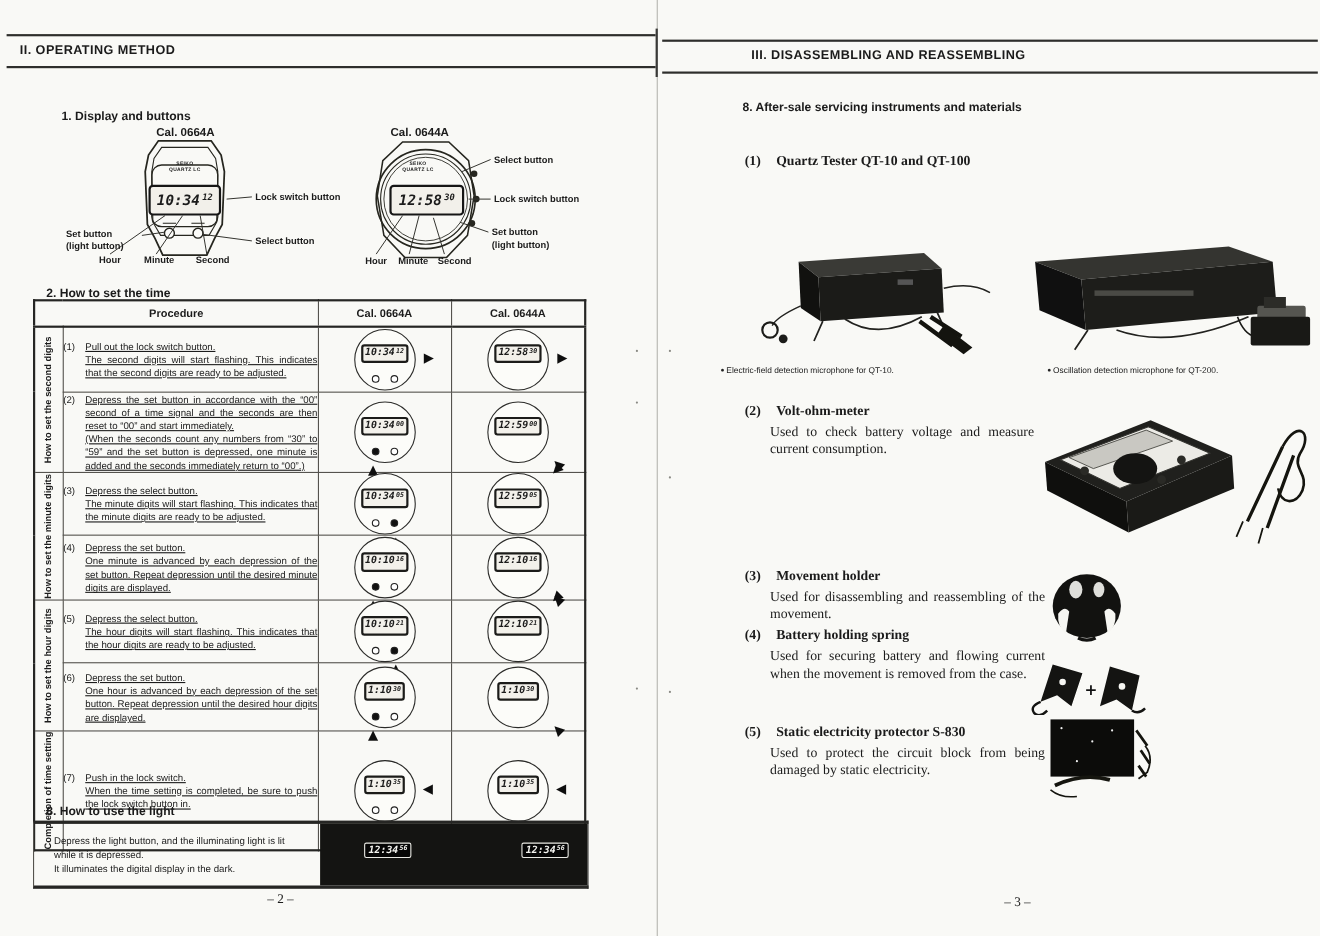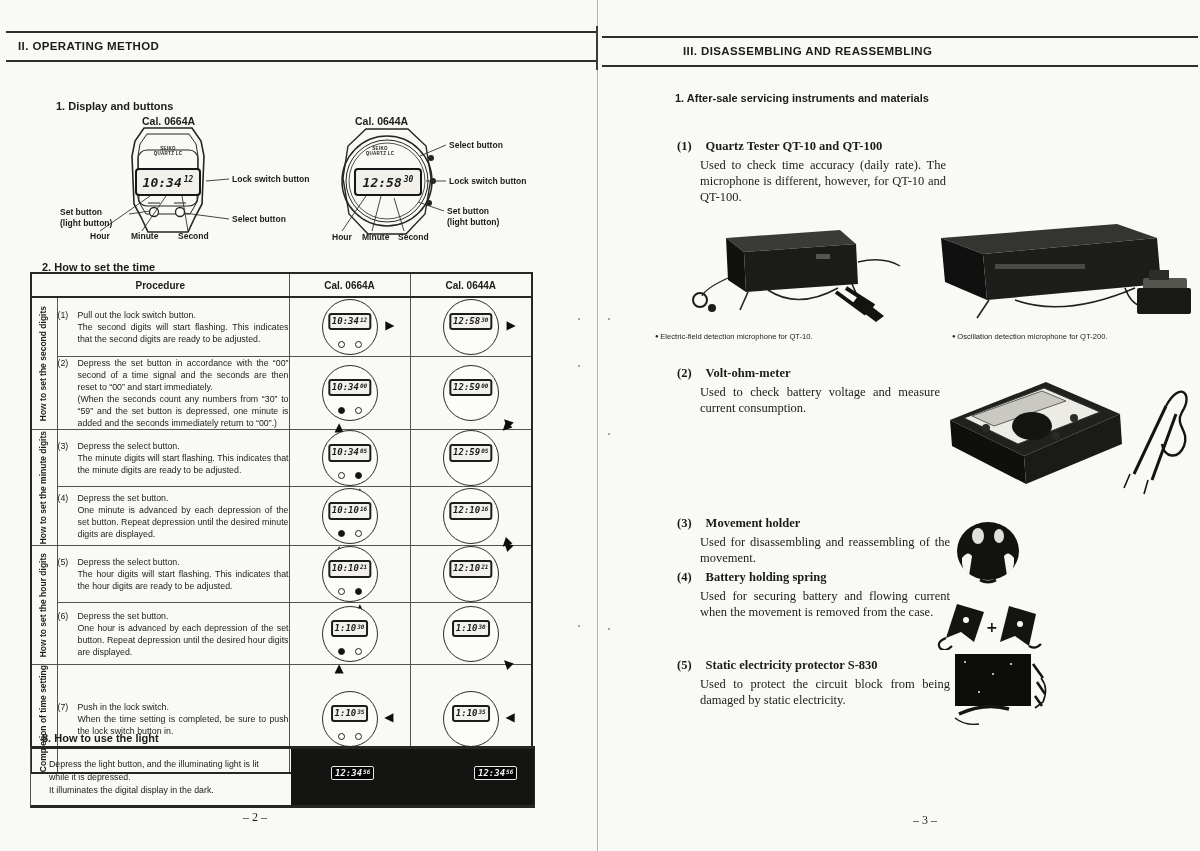--- a/index.html
+++ b/index.html
@@ -29,21 +29,21 @@
   table.tt td,table.tt th{border:1px solid #55534e;padding:0;vertical-align:middle;}
   table.tt th{font-size:10px;font-weight:bold;border-bottom:2px solid #262624;height:22px;}
   table.tt col.c-side{width:26px;} table.tt col.c-proc{width:232px;}
   table.tt col.c-a{width:121px;} table.tt col.c-b{width:122px;}
   td.side{border-right:1px solid #55534e;}
   .vert{display:block;margin:0 auto;writing-mode:vertical-rl;transform:rotate(180deg);
         font-weight:bold;font-size:8.5px;line-height:1.15;max-height:100%;text-align:center;}
   td.proc{padding:4px 6px 4px 4px;}
   .procwrap{display:flex;gap:4px;font-size:8.8px;line-height:1.38;}
   .pnum{flex:0 0 16px;font-size:8.8px;}
-  .ptext{white-space:pre-line;text-align:justify;}
+  .ptext{white-space:pre-line;text-align:justify;text-decoration:underline;}
   tr.r1{height:59px}tr.r2{height:71px}tr.r3{height:56px}tr.r4{height:59px}
   tr.r5{height:57px}tr.r6{height:62px}tr.r7{height:68px}
 
   .wcell{position:relative;width:100%;height:100%;display:flex;align-items:center;justify-content:center;}
   .mov{position:relative;width:54px;height:54px;border:1.5px solid #2b2b29;border-radius:50%;background:#fcfcf9;}
   .lcd{position:absolute;top:13px;left:50%;transform:translateX(-50%);border:2px solid #1c1c1a;border-radius:3px;
        background:#f3f1eb;padding:0 2px;white-space:nowrap;
        font-family:"DejaVu Sans Mono",monospace;font-style:italic;font-weight:bold;font-size:9px;line-height:1.5;}
   .lcd .sec{font-size:6px;position:relative;top:-2px;margin-left:1px;}
   .btn{position:absolute;bottom:6px;width:5px;height:5px;border:1px solid #222;border-radius:50%;background:#fff;}
@@ -405,27 +405,26 @@
       <div class="lcd-lit" style="left:183px"><span>12:34</span><span class="sec">56</span></div>
     </div>
   </div>
 
   <div class="pagenum" style="left:243px;top:810px">– 2 –</div>
 
   <div class="rule" style="left:602px;top:36px;width:596px"></div>
   <div class="hdr" style="left:683px;top:45px">III.  DISASSEMBLING AND REASSEMBLING</div>
   <div class="rule" style="left:602px;top:65px;width:596px"></div>
 
-  <div class="r-intro-h" style="left:675px;top:92px">1.  After-sale servicing instruments and materials</div>
+  <div class="r-intro-h" style="left:675px;top:92px">8.  After-sale servicing instruments and materials</div>
 
   <div class="item-h" style="left:677px;top:139px">
     <span>(1)</span>
     <span>Quartz Tester QT-10 and QT-100</span>
   </div>
-  <div class="item-b" style="left:700px;top:157px;width:246px">Used to check time accuracy (daily rate). The microphone is different, however, for QT-10 and QT-100.</div>
 
   <svg class="abs" style="left:688px;top:222px" width="215" height="102" viewBox="0 0 215 102">
     <polygon points="38,16 152,8 168,22 56,30" fill="#3a3a36"></polygon>
     <polygon points="38,16 56,30 58,70 40,58" fill="#11110f"></polygon>
     <polygon points="56,30 168,22 170,62 58,70" fill="#1b1b18"></polygon>
     <rect x="128" y="32" width="14" height="5" fill="#555"></rect>
     <path d="M60,70 L52,88 M164,62 L172,80 M80,68 Q110,88 150,66" stroke="#22221f" stroke-width="1.6" fill="none"></path>
     <path d="M170,40 Q195,34 212,44" stroke="#22221f" stroke-width="1.4" fill="none"></path>
     <path d="M40,56 Q18,66 14,74" stroke="#22221f" stroke-width="1.3" fill="none"></path>
     <circle cx="12" cy="78" r="7" fill="none" stroke="#1c1c19" stroke-width="2"></circle>

